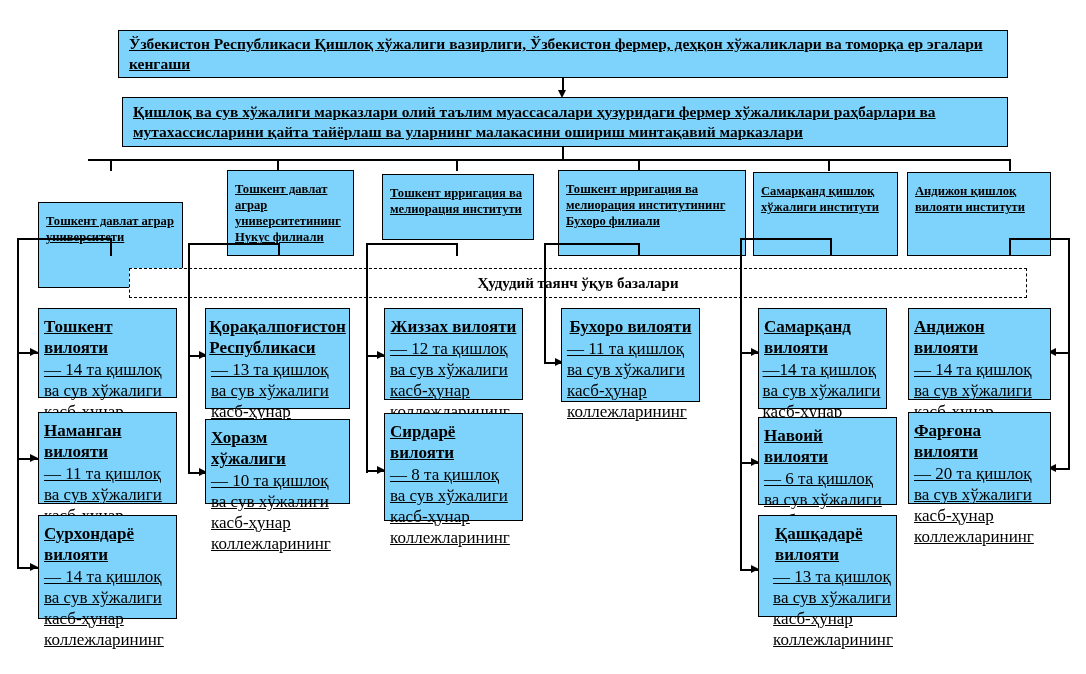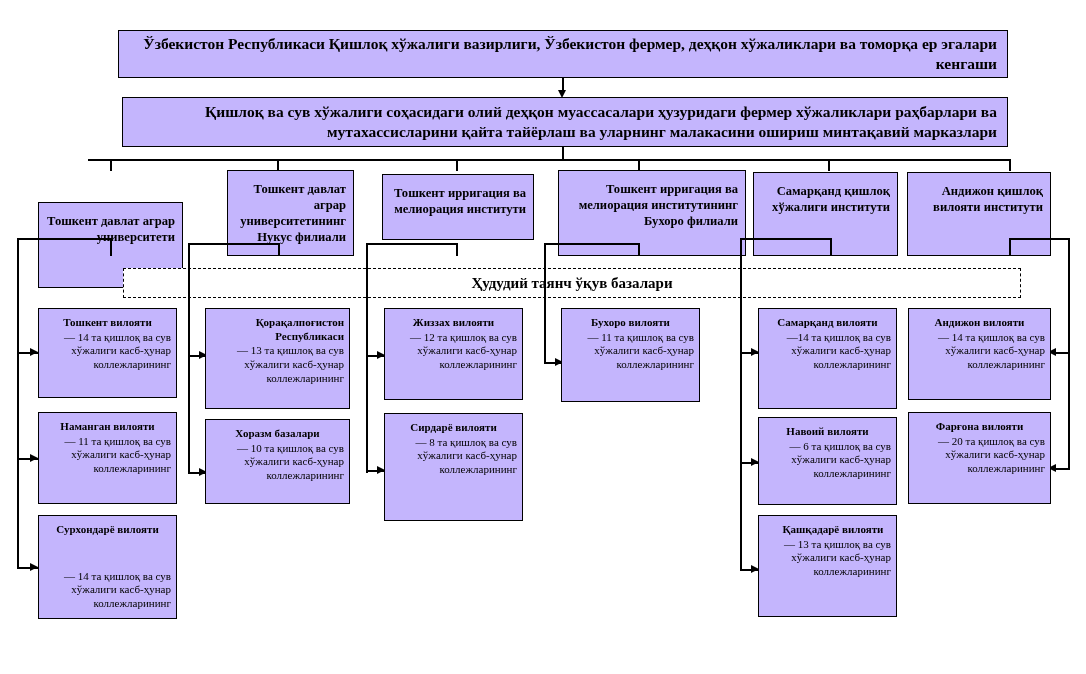--- a/index.html
+++ b/index.html
@@ -18,46 +18,47 @@
     height: 674px;
     background: #ffffff;
     overflow: hidden;
   }
 
   
   .box {
     position: absolute;
     box-sizing: border-box;
     border: 1.6px solid #000;
-    background: #c4b5fd;
+    background: #7dd3fc;
     display: flex;
     flex-direction: column;
     align-items: center;
     justify-content: flex-start;
-    text-align: right;
+    text-align: left;
     line-height: 1.16;
+    text-decoration: underline;
   }
 
   .top-box {
     font-weight: bold;
     font-size: 15.5px;
     line-height: 1.28;
     padding: 7px 10px;
     justify-content: center;
   }
 
   .inst-box {
     font-weight: bold;
     font-size: 12.6px;
     line-height: 1.28;
     padding: 10px 7px 6px 7px;
   }
 
   .region-box {
-    font-size: 11px;
+    font-size: 17px;
     padding: 7px 5px 5px 5px;
     line-height: 1.24;
   }
   .region-title {
     font-weight: bold;
     display: block;
     margin-bottom: 1px;
   }
   .region-desc {
     display: block;
@@ -113,21 +114,21 @@
 <div id="canvas">
 
   <div class="box top-box" style="left:118px; top:30px; width:890px; height:48px;">
     <span>Ўзбекистон Республикаси Қишлоқ хўжалиги вазирлиги, Ўзбекистон фермер, деҳқон хўжаликлари ва томорқа ер эгалари кенгаши</span>
   </div>
 
   <div class="ln vline" style="left:562px; top:78px; height:16px;"></div>
   <div class="arrow-down" style="left:558px; top:90px;"></div>
 
   <div class="box top-box" style="left:122px; top:97px; width:886px; height:50px;">
-    <span>Қишлоқ ва сув хўжалиги соҳасидаги олий деҳқон муассасалари ҳузуридаги фермер хўжаликлари раҳбарлари ва мутахассисларини қайта тайёрлаш ва уларнинг малакасини ошириш минтақавий марказлари</span>
+    <span>Қишлоқ ва сув хўжалиги марказлари олий таълим муассасалари ҳузуридаги фермер хўжаликлари раҳбарлари ва мутахассисларини қайта тайёрлаш ва уларнинг малакасини ошириш минтақавий марказлари</span>
   </div>
 
   <div class="ln vline" style="left:562px; top:147px; height:13px;"></div>
 
   <div class="ln hline" style="left:88px; top:159px; width:922px;"></div>
 
   <div class="ln vline" style="left:110px; top:159px; height:12px;"></div>
   <div class="ln vline" style="left:277px; top:159px; height:12px;"></div>
   <div class="ln vline" style="left:456px; top:159px; height:12px;"></div>
   <div class="ln vline" style="left:638px; top:159px; height:12px;"></div>
@@ -146,21 +147,21 @@
   <div class="box inst-box" style="left:558px; top:170px; width:188px; height:86px;">
     <span>Тошкент ирригация ва мелиорация институтининг Бухоро филиали</span>
   </div>
   <div class="box inst-box" style="left:753px; top:172px; width:145px; height:84px;">
     <span>Самарқанд қишлоқ хўжалиги институти</span>
   </div>
   <div class="box inst-box" style="left:907px; top:172px; width:144px; height:84px;">
     <span>Андижон қишлоқ вилояти институти</span>
   </div>
 
-  <div class="dashed-band" style="left:123px; top:268px; width:898px; height:30px;">
+  <div class="dashed-band" style="left:129px; top:268px; width:898px; height:30px;">
     <span>Ҳудудий таянч ўқув базалари</span>
   </div>
 
   <div class="ln hline" style="left:17px; top:238px; width:95px;"></div>
   <div class="ln vline" style="left:110px; top:238px; height:18px;"></div>
   <div class="ln vline" style="left:17px; top:238px; height:330px;"></div>
   <div class="ln hline" style="left:17px; top:352px; width:22px;"></div>
   <div class="arrow-right" style="left:30px; top:348px;"></div>
   <div class="ln hline" style="left:17px; top:458px; width:22px;"></div>
   <div class="arrow-right" style="left:30px; top:454px;"></div>
@@ -208,49 +209,49 @@
   <div class="arrow-left" style="left:1048px; top:464px;"></div>
 
   <div class="box region-box" style="left:38px; top:308px; width:139px; height:90px;">
     <span class="region-title">Тошкент вилояти</span>
     <span class="region-desc">— 14 та қишлоқ ва сув хўжалиги касб-ҳунар коллежларининг</span>
   </div>
   <div class="box region-box" style="left:38px; top:412px; width:139px; height:92px;">
     <span class="region-title">Наманган вилояти</span>
     <span class="region-desc">— 11 та қишлоқ ва сув хўжалиги касб-ҳунар коллежларининг</span>
   </div>
-  <div class="box region-box" style="left:38px; top:515px; width:139px; height:104px;gap:32px;">
+  <div class="box region-box" style="left:38px; top:515px; width:139px; height:104px;">
     <span class="region-title">Сурхондарё вилояти</span>
     <span class="region-desc">— 14 та қишлоқ ва сув хўжалиги касб-ҳунар коллежларининг</span>
   </div>
 
   <div class="box region-box" style="left:205px; top:308px; width:145px; height:101px;">
     <span class="region-title">Қорақалпоғистон Республикаси</span>
     <span class="region-desc">— 13 та қишлоқ ва сув хўжалиги касб-ҳунар коллежларининг</span>
   </div>
   <div class="box region-box" style="left:205px; top:419px; width:145px; height:85px;">
-    <span class="region-title">Хоразм базалари</span>
+    <span class="region-title">Хоразм хўжалиги</span>
     <span class="region-desc">— 10 та қишлоқ ва сув хўжалиги касб-ҳунар коллежларининг</span>
   </div>
 
   <div class="box region-box" style="left:384px; top:308px; width:139px; height:92px;">
     <span class="region-title">Жиззах вилояти</span>
     <span class="region-desc">— 12 та қишлоқ ва сув хўжалиги касб-ҳунар коллежларининг</span>
   </div>
   <div class="box region-box" style="left:384px; top:413px; width:139px; height:108px;">
     <span class="region-title">Сирдарё вилояти</span>
     <span class="region-desc">— 8 та қишлоқ ва сув хўжалиги касб-ҳунар коллежларининг</span>
   </div>
 
   <div class="box region-box" style="left:561px; top:308px; width:139px; height:94px;">
     <span class="region-title">Бухоро вилояти</span>
     <span class="region-desc">— 11 та қишлоқ ва сув хўжалиги касб-ҳунар коллежларининг</span>
   </div>
 
-  <div class="box region-box" style="left:758px; top:308px; width:139px; height:101px;">
+  <div class="box region-box" style="left:758px; top:308px; width:129px; height:101px;">
     <span class="region-title">Самарқанд вилояти</span>
     <span class="region-desc">—14 та қишлоқ ва сув хўжалиги касб-ҳунар коллежларининг</span>
   </div>
   <div class="box region-box" style="left:758px; top:417px; width:139px; height:88px;">
     <span class="region-title">Навоий вилояти</span>
     <span class="region-desc">— 6 та қишлоқ ва сув хўжалиги касб-ҳунар коллежларининг</span>
   </div>
   <div class="box region-box" style="left:758px; top:515px; width:139px; height:102px;padding-left:16px;">
     <span class="region-title">Қашқадарё вилояти</span>
     <span class="region-desc">— 13 та қишлоқ ва сув хўжалиги касб-ҳунар коллежларининг</span>

